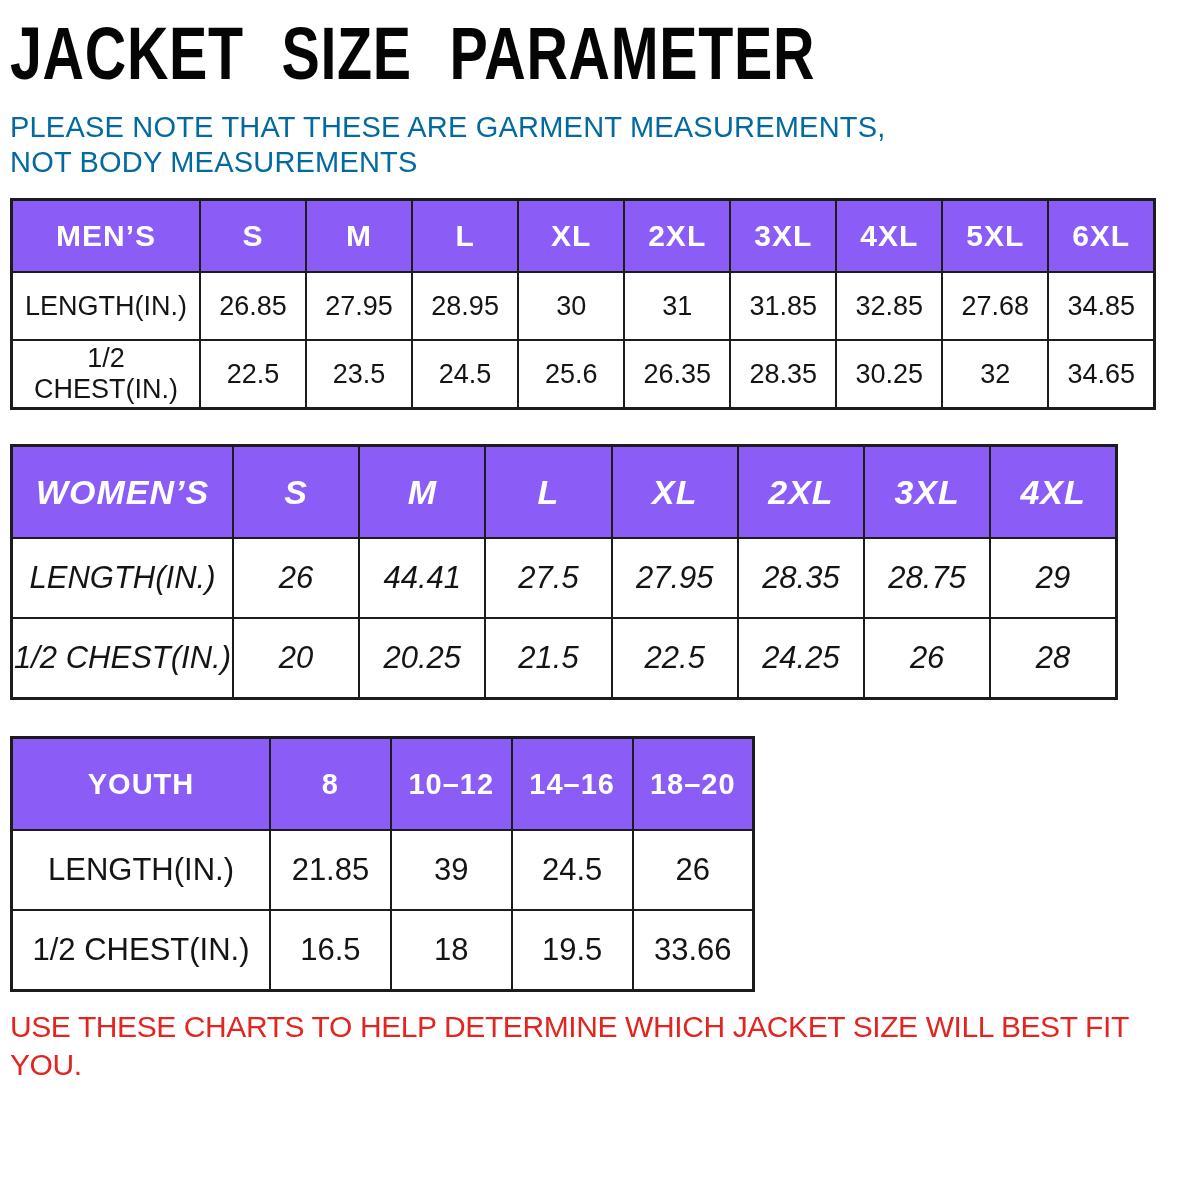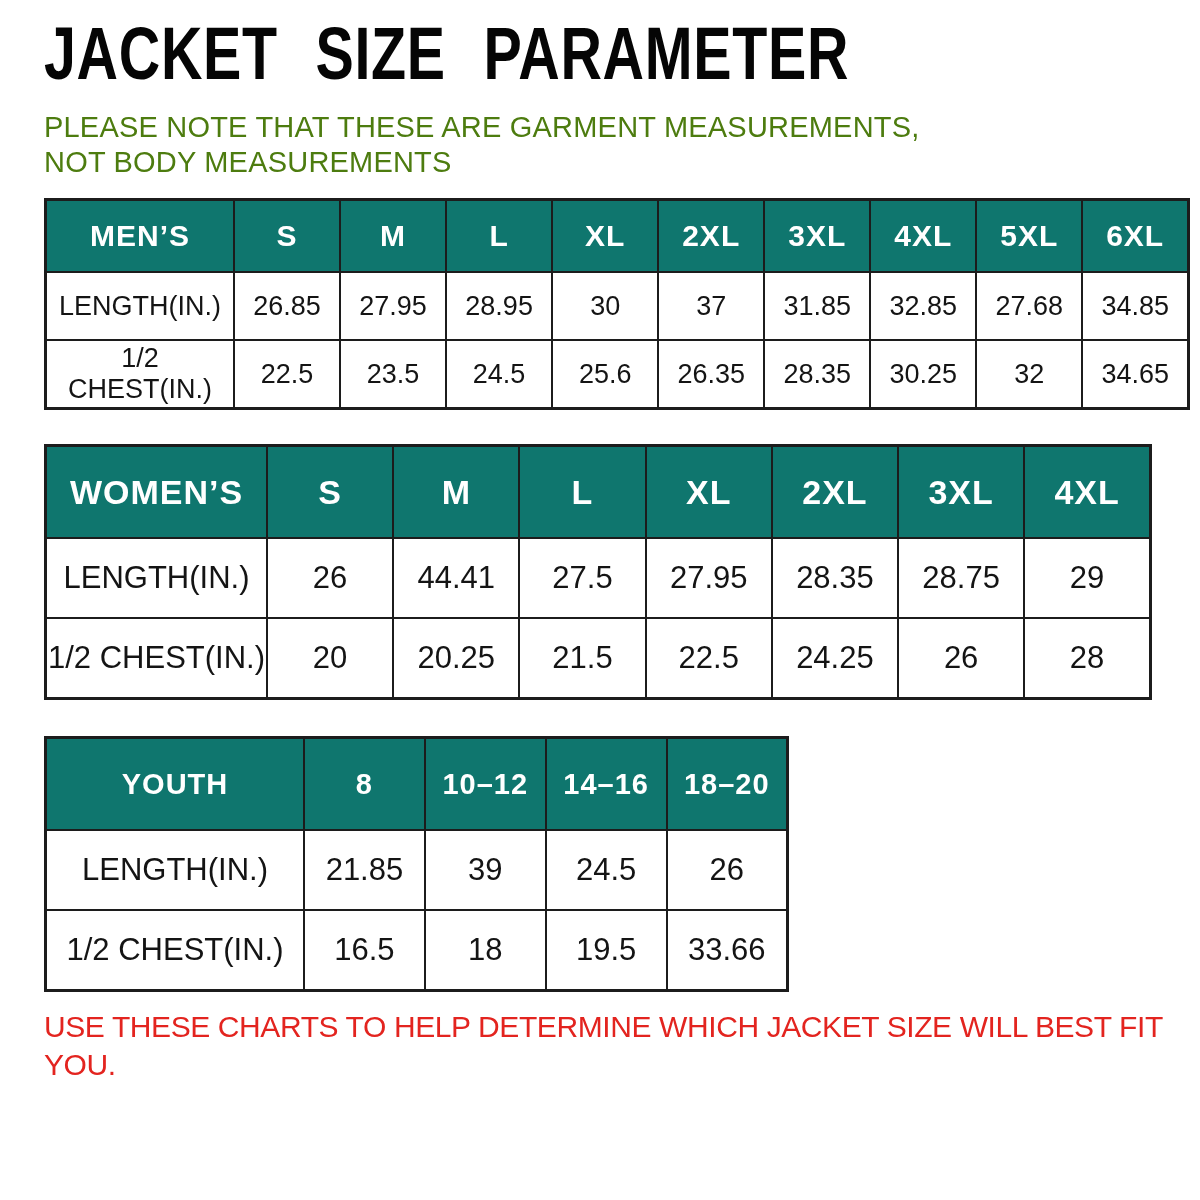--- a/index.html
+++ b/index.html
@@ -9,21 +9,21 @@
     width: 1200px;
     height: 1200px;
     overflow: hidden;
     font-family: "Liberation Sans", sans-serif;
   }
   .page {
     position: relative;
     width: 1200px;
     height: 1200px;
     box-sizing: border-box;
-    padding: 18px 0 0 44px;
+    padding: 18px 0 0 10px;
     background: #ffffff;
   }
   
   h1.title {
     margin: 0;
     height: 80px;
     font-size: 82px;
     line-height: 80px;
     font-weight: bold;
     color: #050505;
@@ -32,21 +32,21 @@
     word-spacing: 30px;
     transform: scale(0.70, 0.90);
     transform-origin: top left;
   }
   
   .note-top {
     margin: 12px 0 0 0;
     width: 930px;
     font-size: 29px;
     line-height: 35px;
-    color: #4d7c0f;
+    color: #0369a1;
     letter-spacing: 0.2px;
   }
   .note-bottom {
     margin: 44px 0 0 0;
     width: 1165px;
     font-size: 31px;
     line-height: 44px;
     color: #e3241f;
   }
   .note-final {
@@ -71,37 +71,37 @@
   }
   table.size-table th,
   table.size-table td {
     border: 2px solid #1c1c1c;
     text-align: center;
     vertical-align: middle;
     padding: 0;
     overflow: hidden;
   }
   table.size-table th {
-    background: #0f766e;
+    background: #8b5cf6;
     color: #ffffff;
     font-weight: bold;
     letter-spacing: 1px;
   }
   table.size-table td {
     color: #141414;
     font-weight: normal;
     margin-top: 48px;
   }
 
   .wrap-mens table { width: 1146px; }
   .wrap-mens th { height: 70px; font-size: 30px; }
   .wrap-mens td { height: 66px; font-size: 27px; }
   .wrap-mens th:first-child, .wrap-mens td:first-child { width: 186px; }
 
-  .wrap-womens table { width: 1108px; }
+  .wrap-womens table { width: 1108px; font-style: italic; }
   .wrap-womens th { height: 90px; font-size: 34px; }
   .wrap-womens td { height: 78px; font-size: 31px; }
   .wrap-womens th:first-child, .wrap-womens td:first-child { width: 219px; }
 
   .wrap-youth table { width: 745px; }
   .wrap-youth th { height: 90px; font-size: 29px; }
   .wrap-youth td { height: 78px; font-size: 31px; }
   .wrap-youth th:first-child, .wrap-youth td:first-child { width: 256px; }
 </style>
 </head>
@@ -129,21 +129,21 @@
             <th>6XL</th>
           </tr>
         </thead>
         <tbody>
           <tr>
             <td>LENGTH(IN.)</td>
             <td>26.85</td>
             <td>27.95</td>
             <td>28.95</td>
             <td>30</td>
-            <td>37</td>
+            <td>31</td>
             <td>31.85</td>
             <td>32.85</td>
             <td>27.68</td>
             <td>34.85</td>
           </tr>
           <tr>
             <td>1/2 CHEST(IN.)</td>
             <td>22.5</td>
             <td>23.5</td>
             <td>24.5</td>

